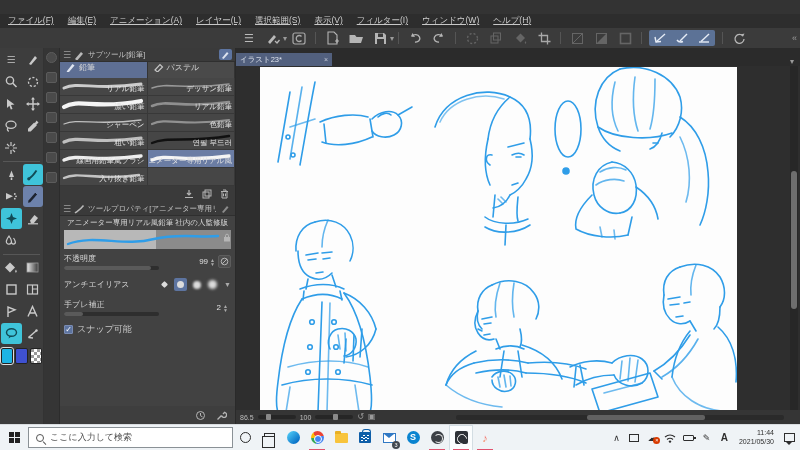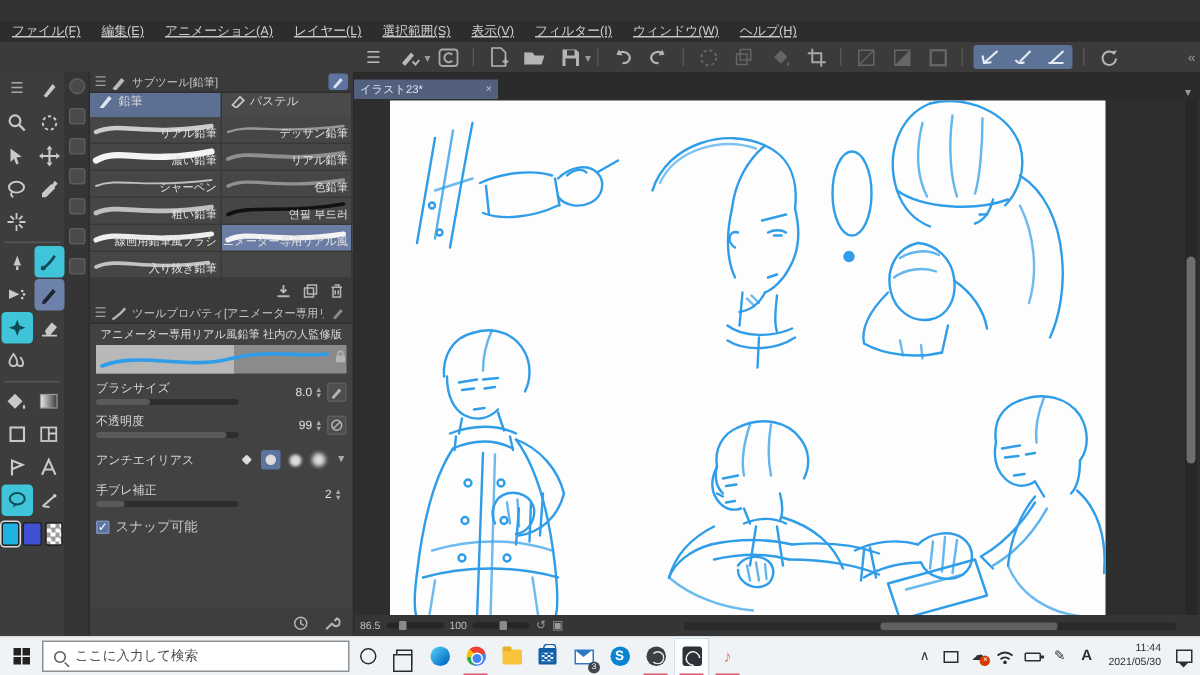--- a/index.html
+++ b/index.html
@@ -623,38 +623,20 @@
               <path d="M4 14 C30 4 60 17 90 9 C115 3 135 8 154 6" stroke="#2f9de8" stroke-width="2.4" fill="none" stroke-linecap="round"></path>
             </svg>
           <span class="tplock">
             <svg width="8" height="9">
                 <rect x="1" y="4" width="6" height="4.5" fill="#b5b5b5"></rect>
                 <path d="M2.5 4 v-1.3 a1.5 1.5 0 0 1 3 0 V4" stroke="#b5b5b5" fill="none"></path>
               </svg>
           </span>
         </div>
 
-        <div class="tprow">
-          <div class="lcol">
-            <div class="plabel">ブラシサイズ</div>
-            <div class="pslider">
-                <i></i>
-              </div>
-          </div>
-          <span class="pval">8.0</span>
-          <span class="stepper">
-              <span>▲</span>
-              <span>▼</span>
-            </span>
-          <span class="pbtn">
-            <svg width="9" height="9">
-                <path d="M1 8 L6 2 l1.5 1.5 -5 5.5 z" fill="#b5b5b5"></path>
-              </svg>
-          </span>
-        </div>
 
         <div class="tprow">
           <div class="lcol">
             <div class="plabel">不透明度</div>
             <div class="pslider">
                 <i style="width:92%;"></i>
               </div>
           </div>
           <span class="pval">99</span>
           <span class="stepper">

